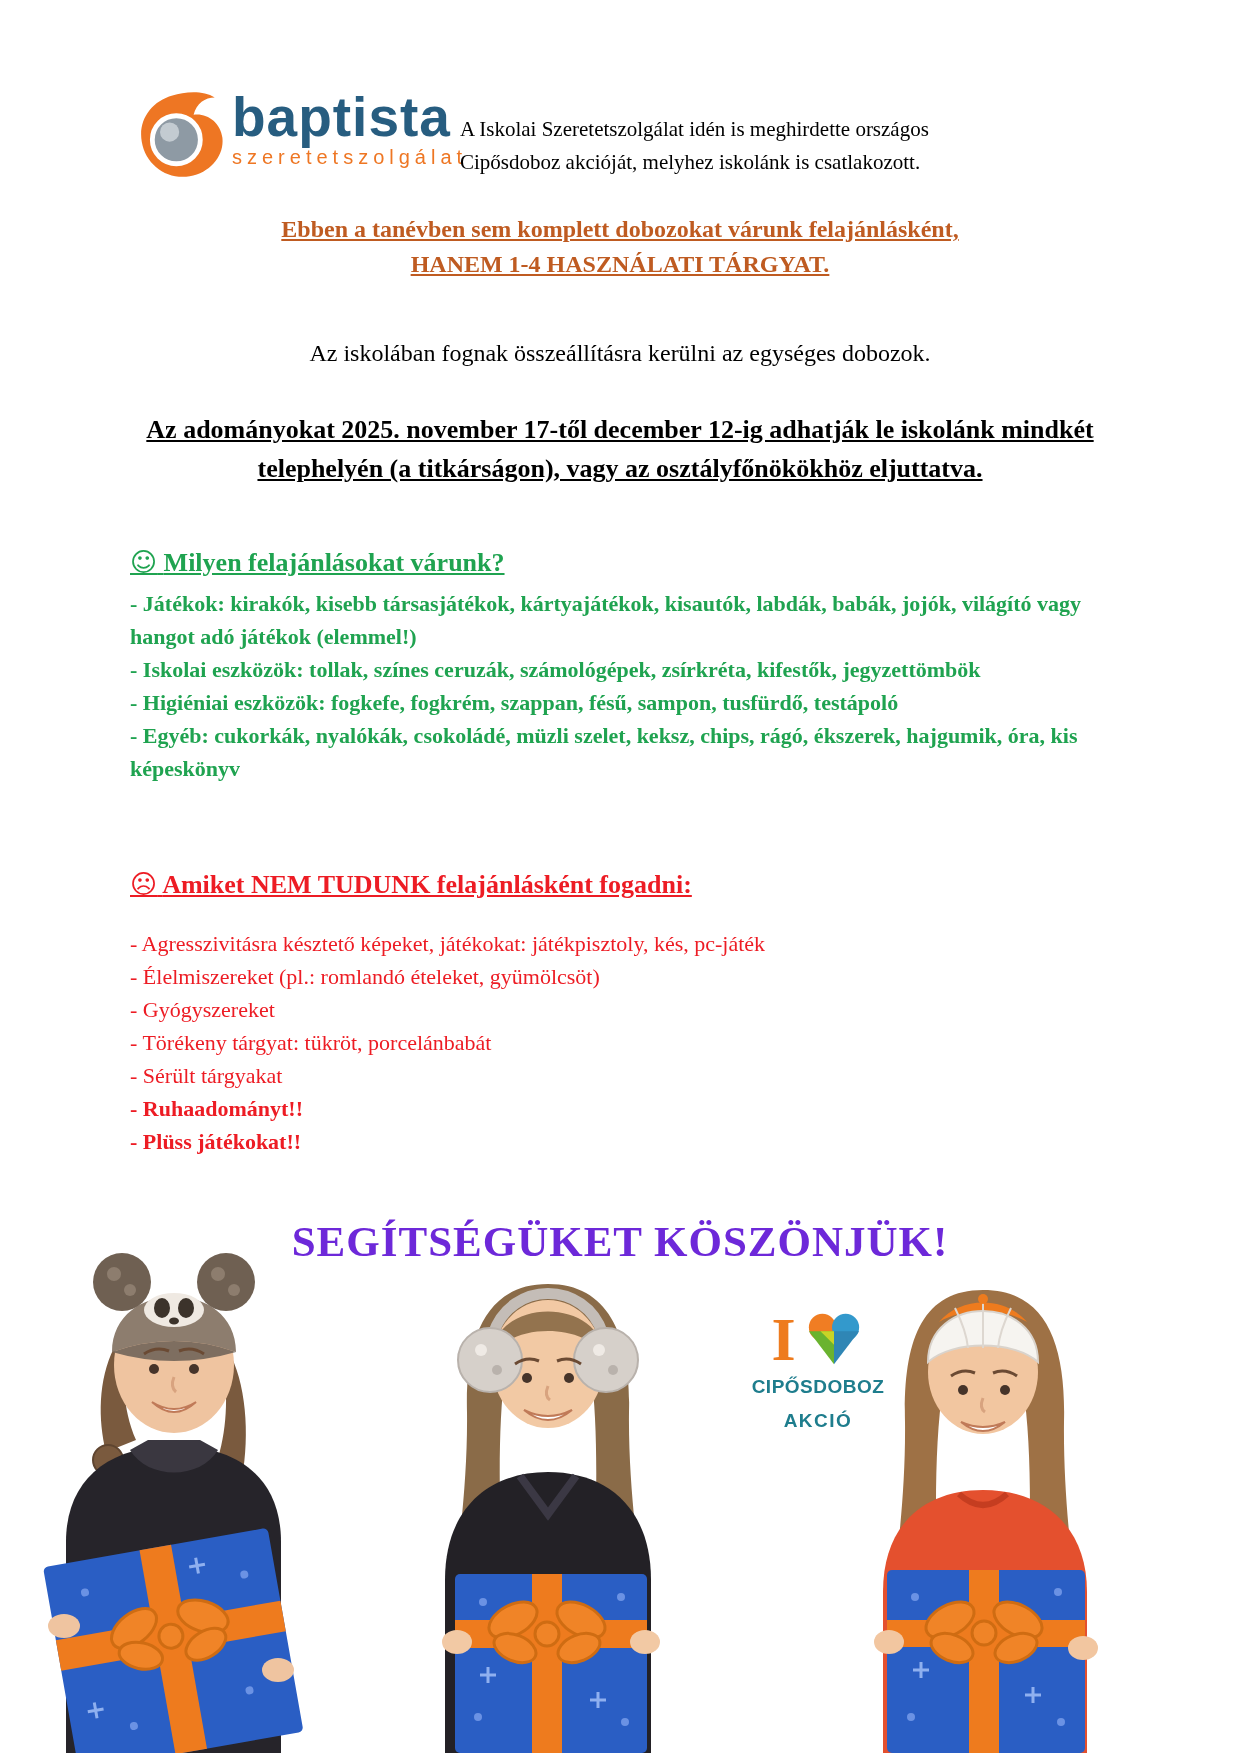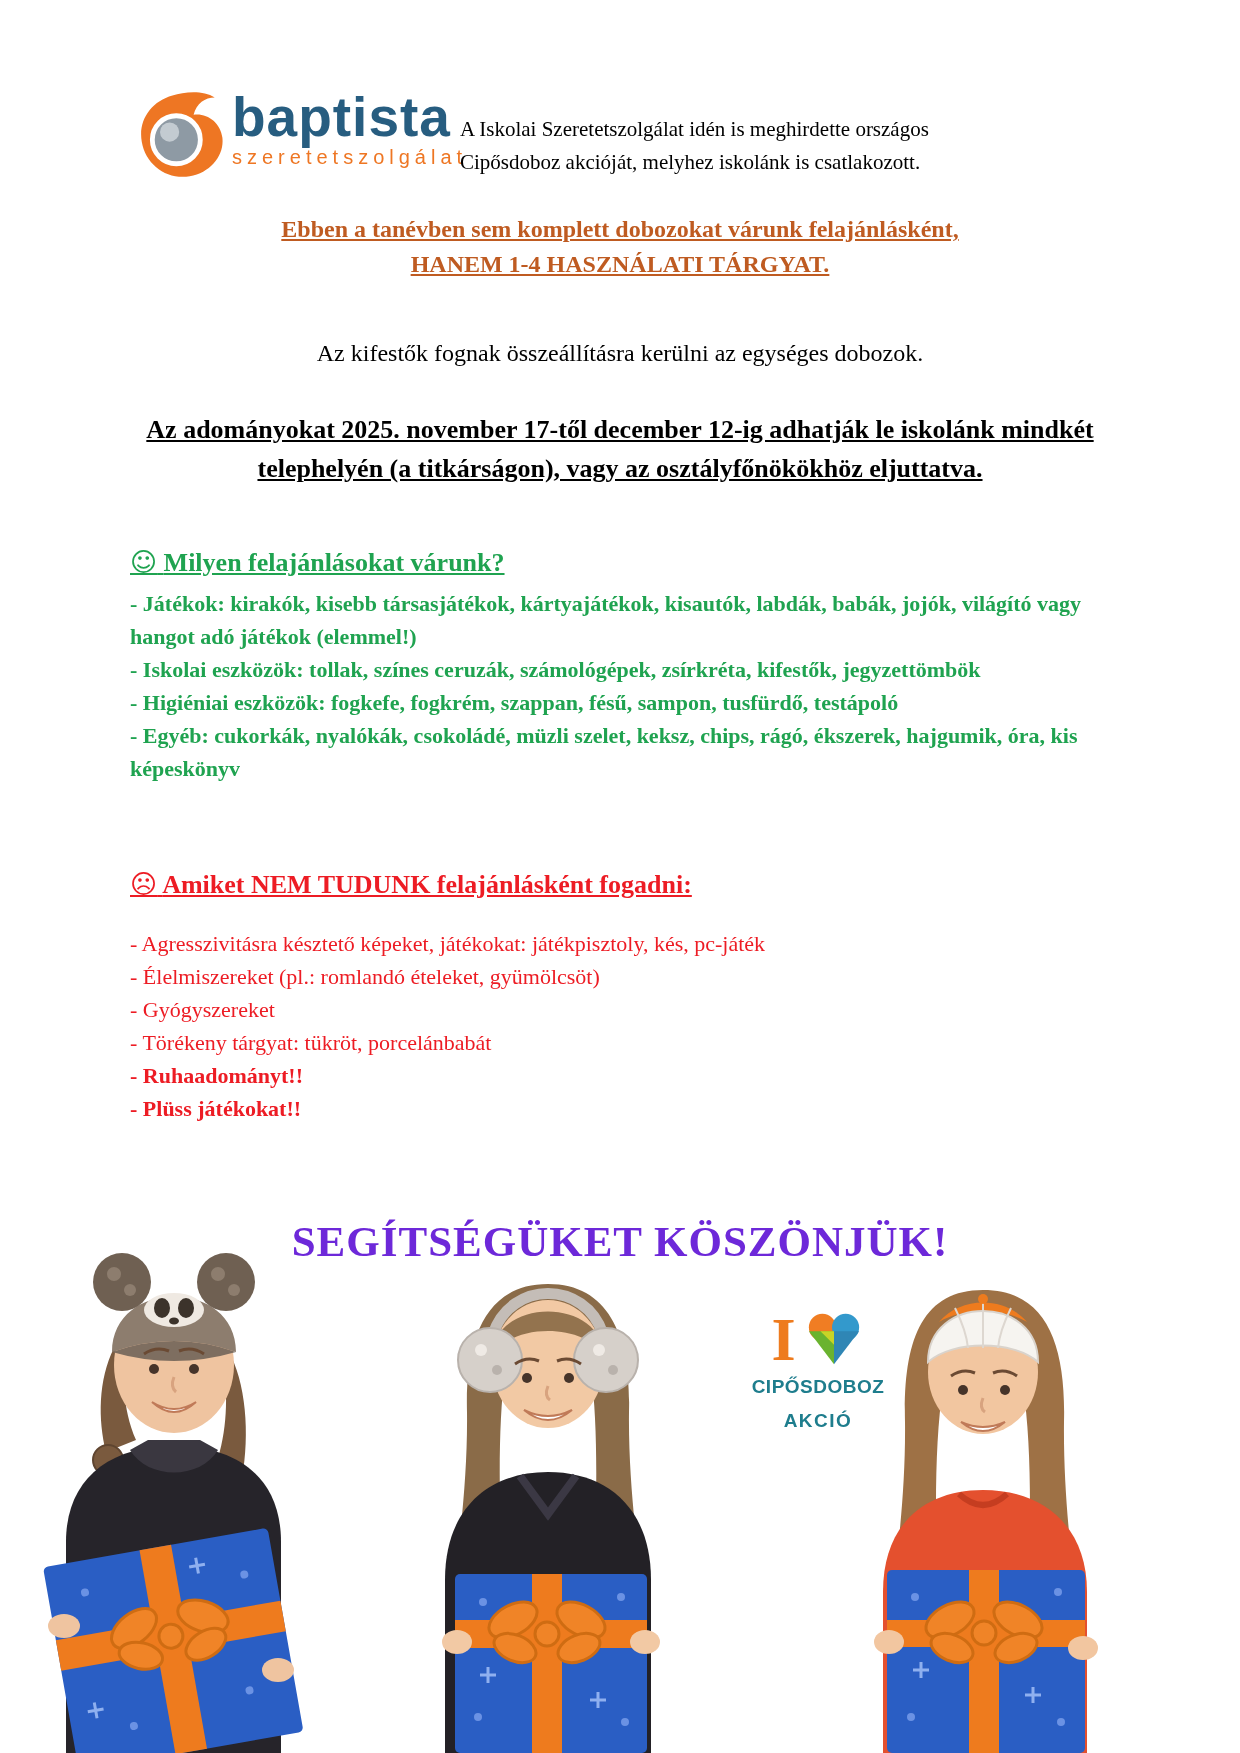--- a/index.html
+++ b/index.html
@@ -74,38 +74,39 @@
     </div>
   </div>
 
   <p class="intro">A Iskolai Szeretetszolgálat idén is meghirdette országos Cipősdoboz akcióját, melyhez iskolánk is csatlakozott.</p>
 
   <div class="announcement">
     <div><span class="u">Ebben a tanévben sem komplett dobozokat várunk felajánlásként,</span></div>
     <div><span class="u">HANEM 1-4 HASZNÁLATI TÁRGYAT.</span></div>
   </div>
 
-  <p class="assembly">Az kifestők fognak összeállításra kerülni az egységes dobozok.</p>
+  <p class="assembly">Az iskolában fognak összeállításra kerülni az egységes dobozok.</p>
 
   <p class="period">Az adományokat 2025. november 17-től december 12-ig adhatják le iskolánk mindkét telephelyén (a titkárságon), vagy az osztályfőnökökhöz eljuttatva.</p>
 
   <div class="accepted">
     <p class="sec-title"><span class="emoji">☺</span> <span>Milyen felajánlásokat várunk?</span></p>
     <p class="item">- Játékok: kirakók, kisebb társasjátékok, kártyajátékok, kisautók, labdák, babák, jojók, világító vagy hangot adó játékok (elemmel!)</p>
     <p class="item">- Iskolai eszközök: tollak, színes ceruzák, számológépek, zsírkréta, kifestők, jegyzettömbök</p>
     <p class="item">- Higiéniai eszközök: fogkefe, fogkrém, szappan, fésű, sampon, tusfürdő, testápoló</p>
     <p class="item">- Egyéb: cukorkák, nyalókák, csokoládé, müzli szelet, keksz, chips, rágó, ékszerek, hajgumik, óra, kis képeskönyv</p>
   </div>
 
   <div class="rejected">
     <p class="sec-title"><span class="emoji">☹</span> <span>Amiket NEM TUDUNK felajánlásként fogadni:</span></p>
     <p class="item">- Agresszivitásra késztető képeket, játékokat: játékpisztoly, kés, pc-játék</p>
     <p class="item">- Élelmiszereket (pl.: romlandó ételeket, gyümölcsöt)</p>
     <p class="item">- Gyógyszereket</p>
     <p class="item">- Törékeny tárgyat: tükröt, porcelánbabát</p>
+    <p class="item">- Sérült tárgyakat</p>
     <p class="item bold">- Ruhaadományt!!</p>
     <p class="item bold">- Plüss játékokat!!</p>
   </div>
 
   <p class="thanks">SEGÍTSÉGÜKET KÖSZÖNJÜK!</p>
 
   <div class="photo" id="photo1">
     <svg viewBox="0 0 295 595">
 
       <path d="M88,190 C72,222 72,262 80,294 L110,282 C96,250 96,214 102,194 Z" fill="#7a5a3e"></path>

